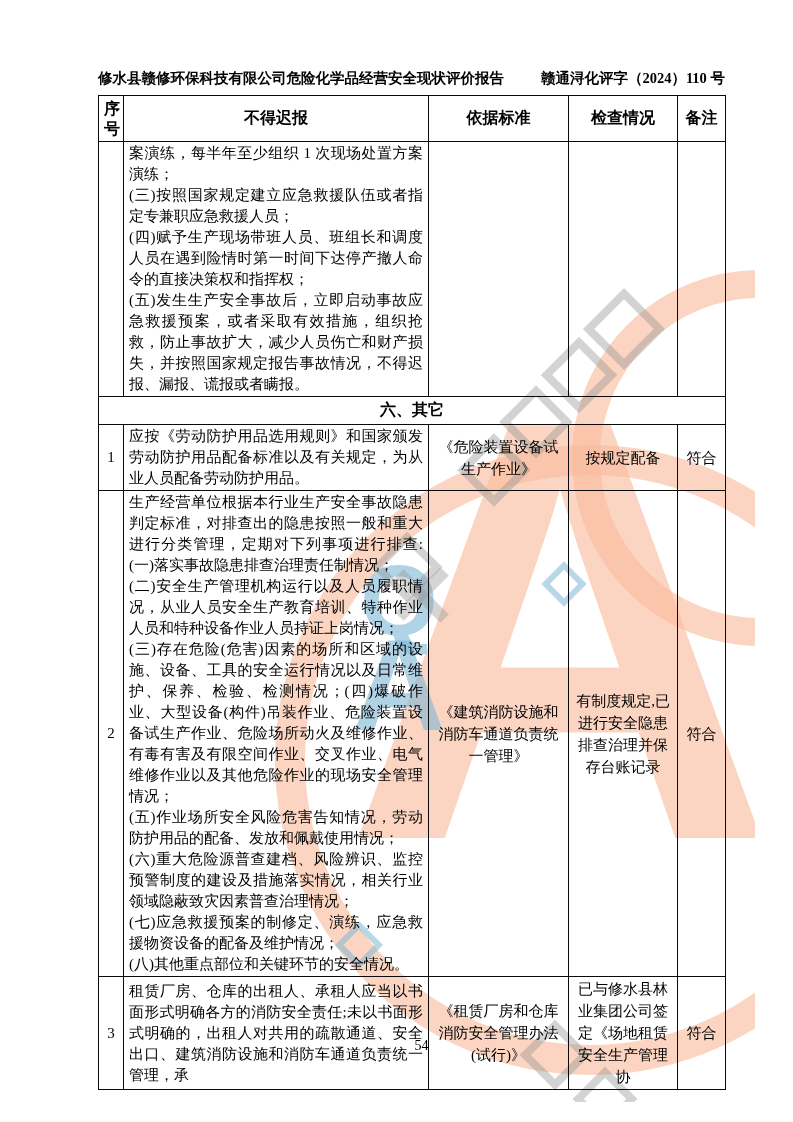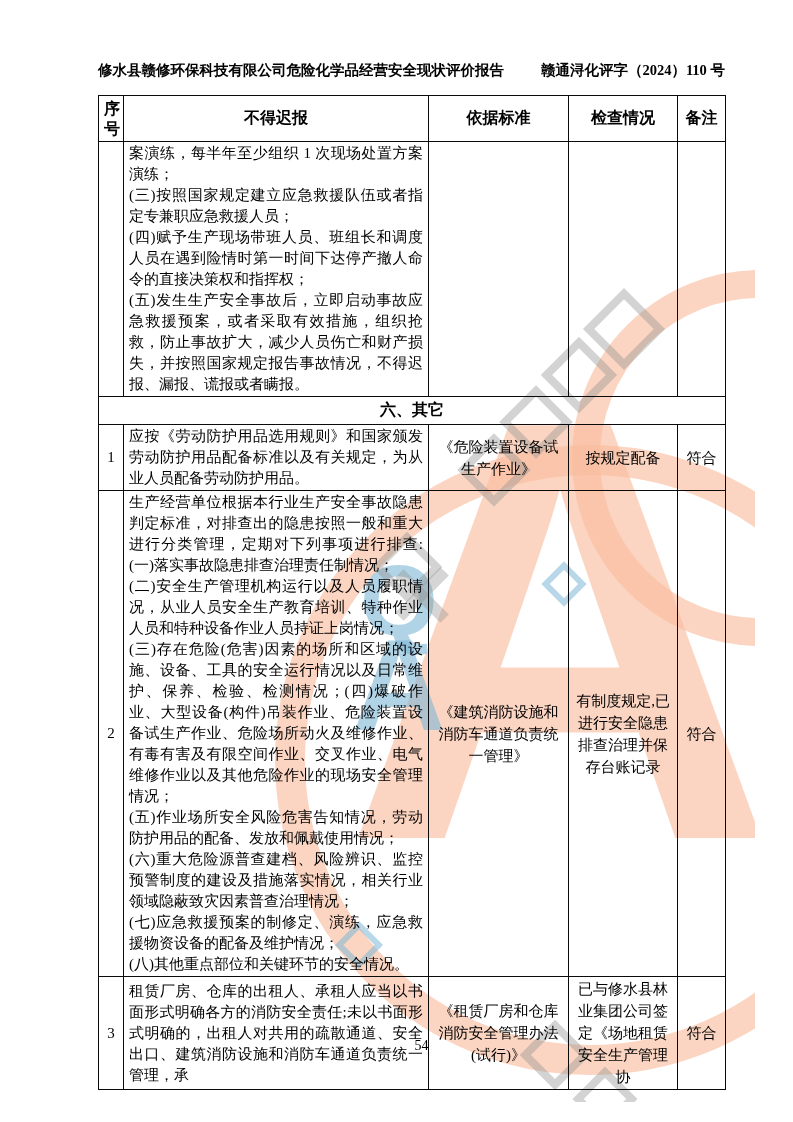--- a/index.html
+++ b/index.html
@@ -11,21 +11,21 @@
     font-family:"Liberation Serif","DejaVu Serif",serif;
     color:#000;
   }
   
   .doc-header{
     position:absolute;left:98px;top:60px;width:627px;
     display:flex;justify-content:space-between;align-items:flex-end;
     font-weight:bold;font-size:14.5px;line-height:20px;
   }
   .doc-header .left{max-width:430px;}
-  .doc-header .right{white-space:nowrap;}
+  .doc-header .right{white-space:nowrap;margin-top:8px;}
   
   .wm{position:absolute;left:90px;top:90px;width:665px;height:1012px;overflow:hidden;pointer-events:none;}
   .wm *{position:absolute;}
   .ring{border-radius:50%;border-style:solid;border-color:rgba(248,188,156,.62);}
   .ring.big{left:185px;top:355px;width:570px;height:570px;border-width:30px;}
   .ring.topright{left:482px;top:180px;width:320px;height:320px;border-width:28px;}
   .wm-A{
     left:160px;top:210px;width:620px;text-align:center;
     font-family:"Liberation Sans","DejaVu Sans",sans-serif;
     font-size:600px;line-height:660px;font-weight:bold;

